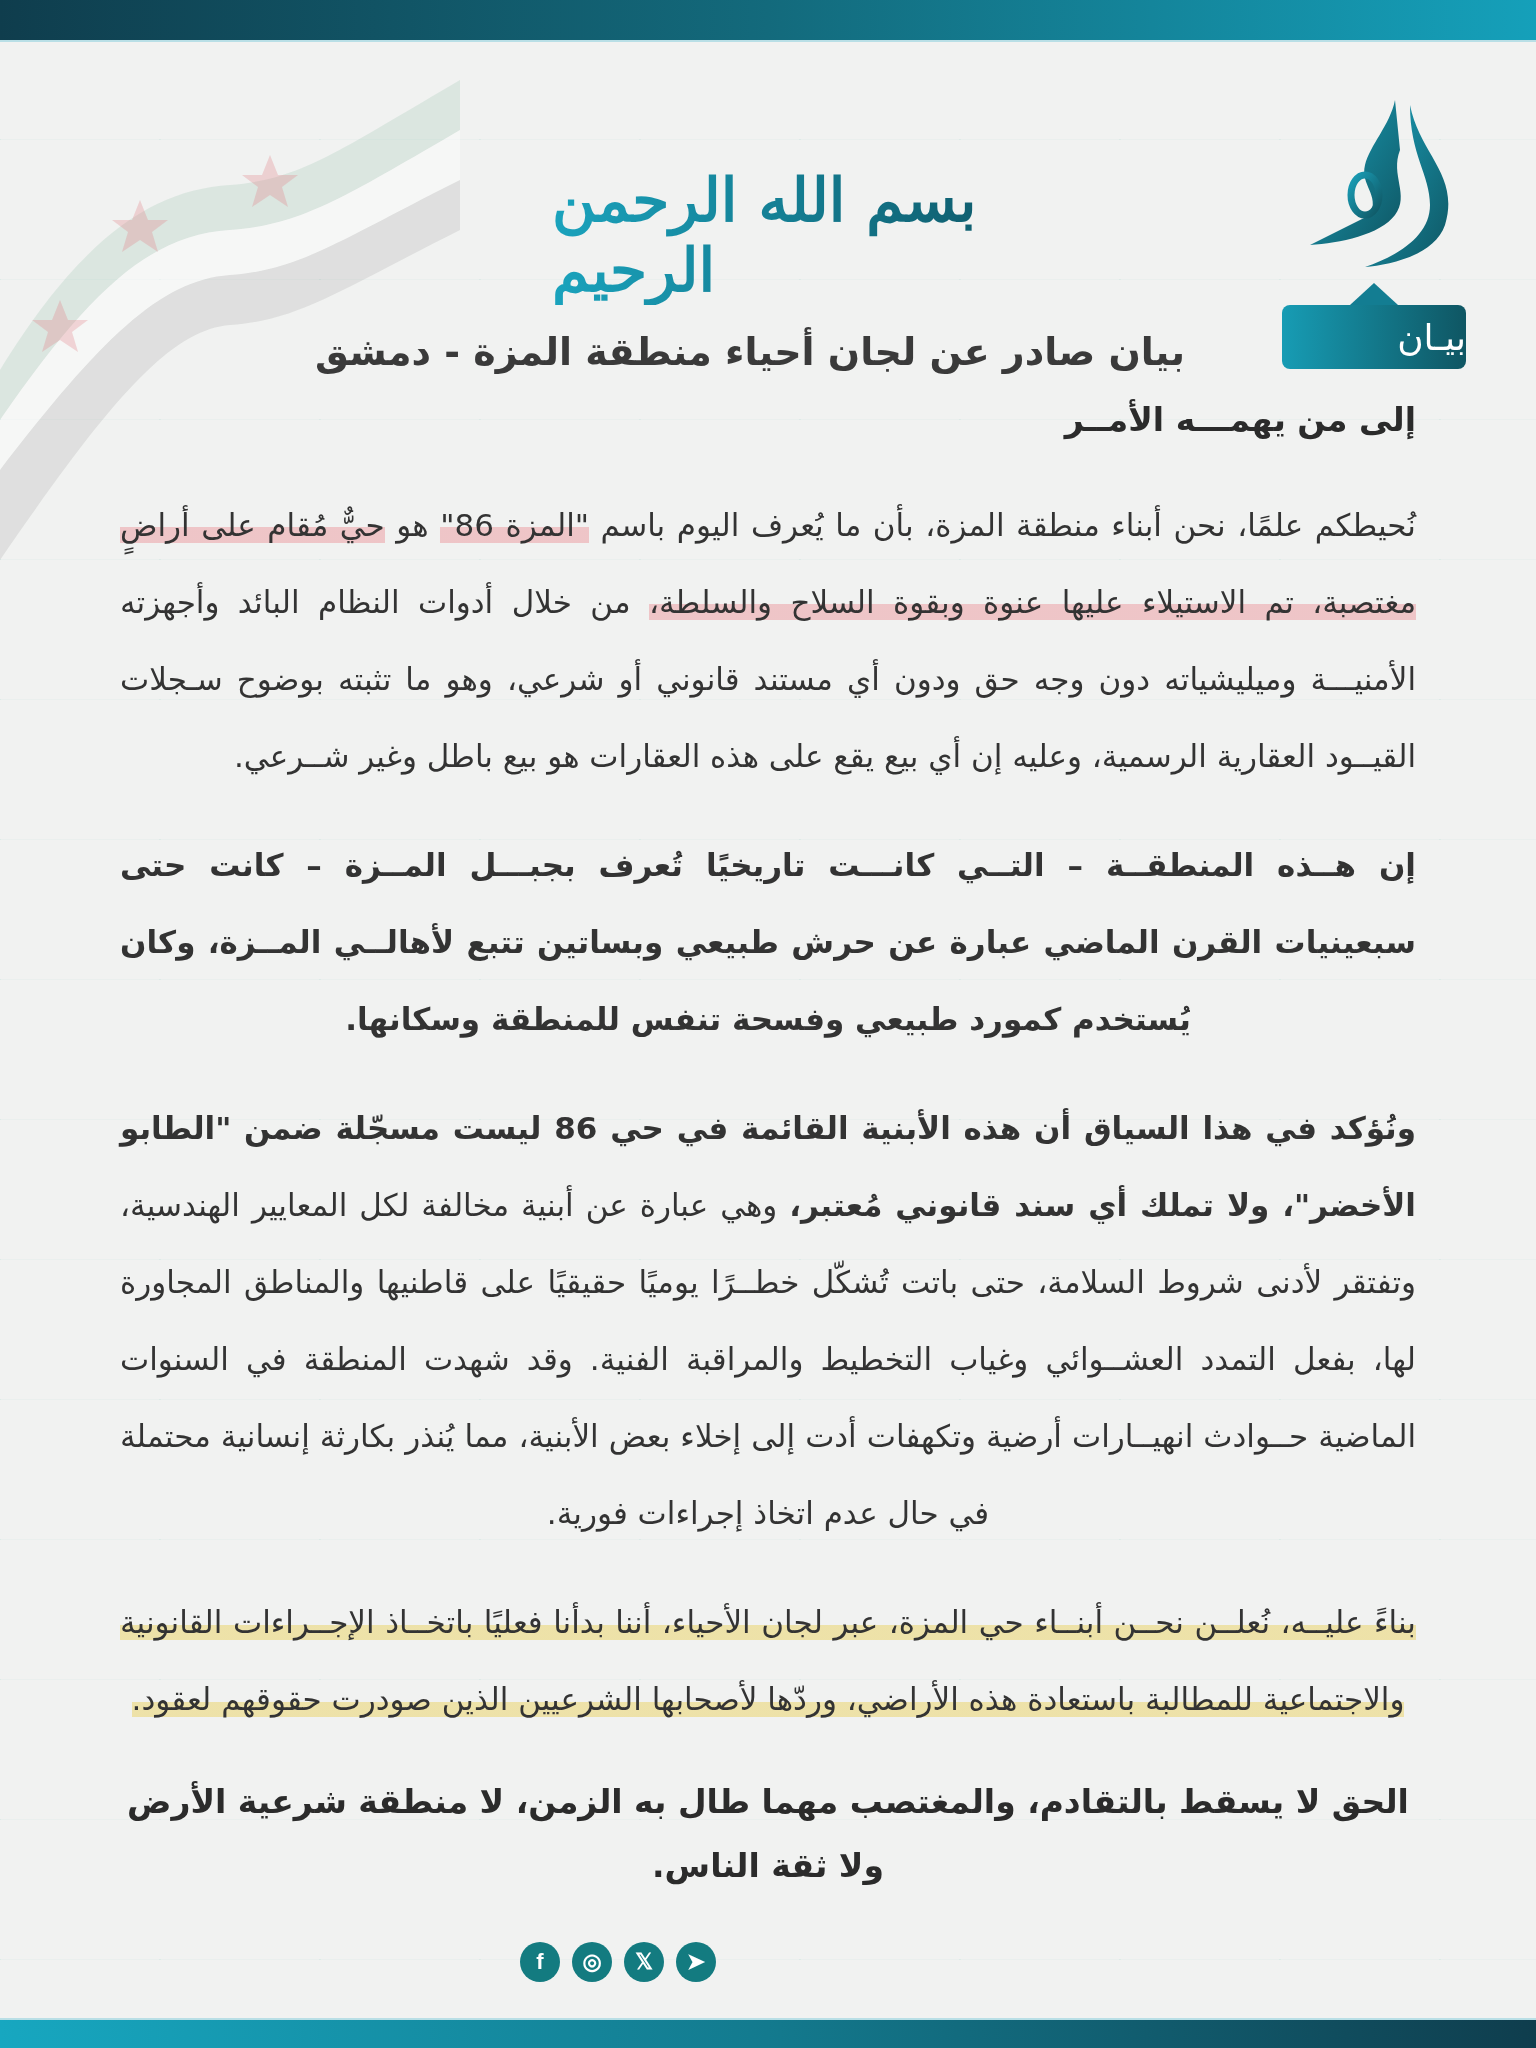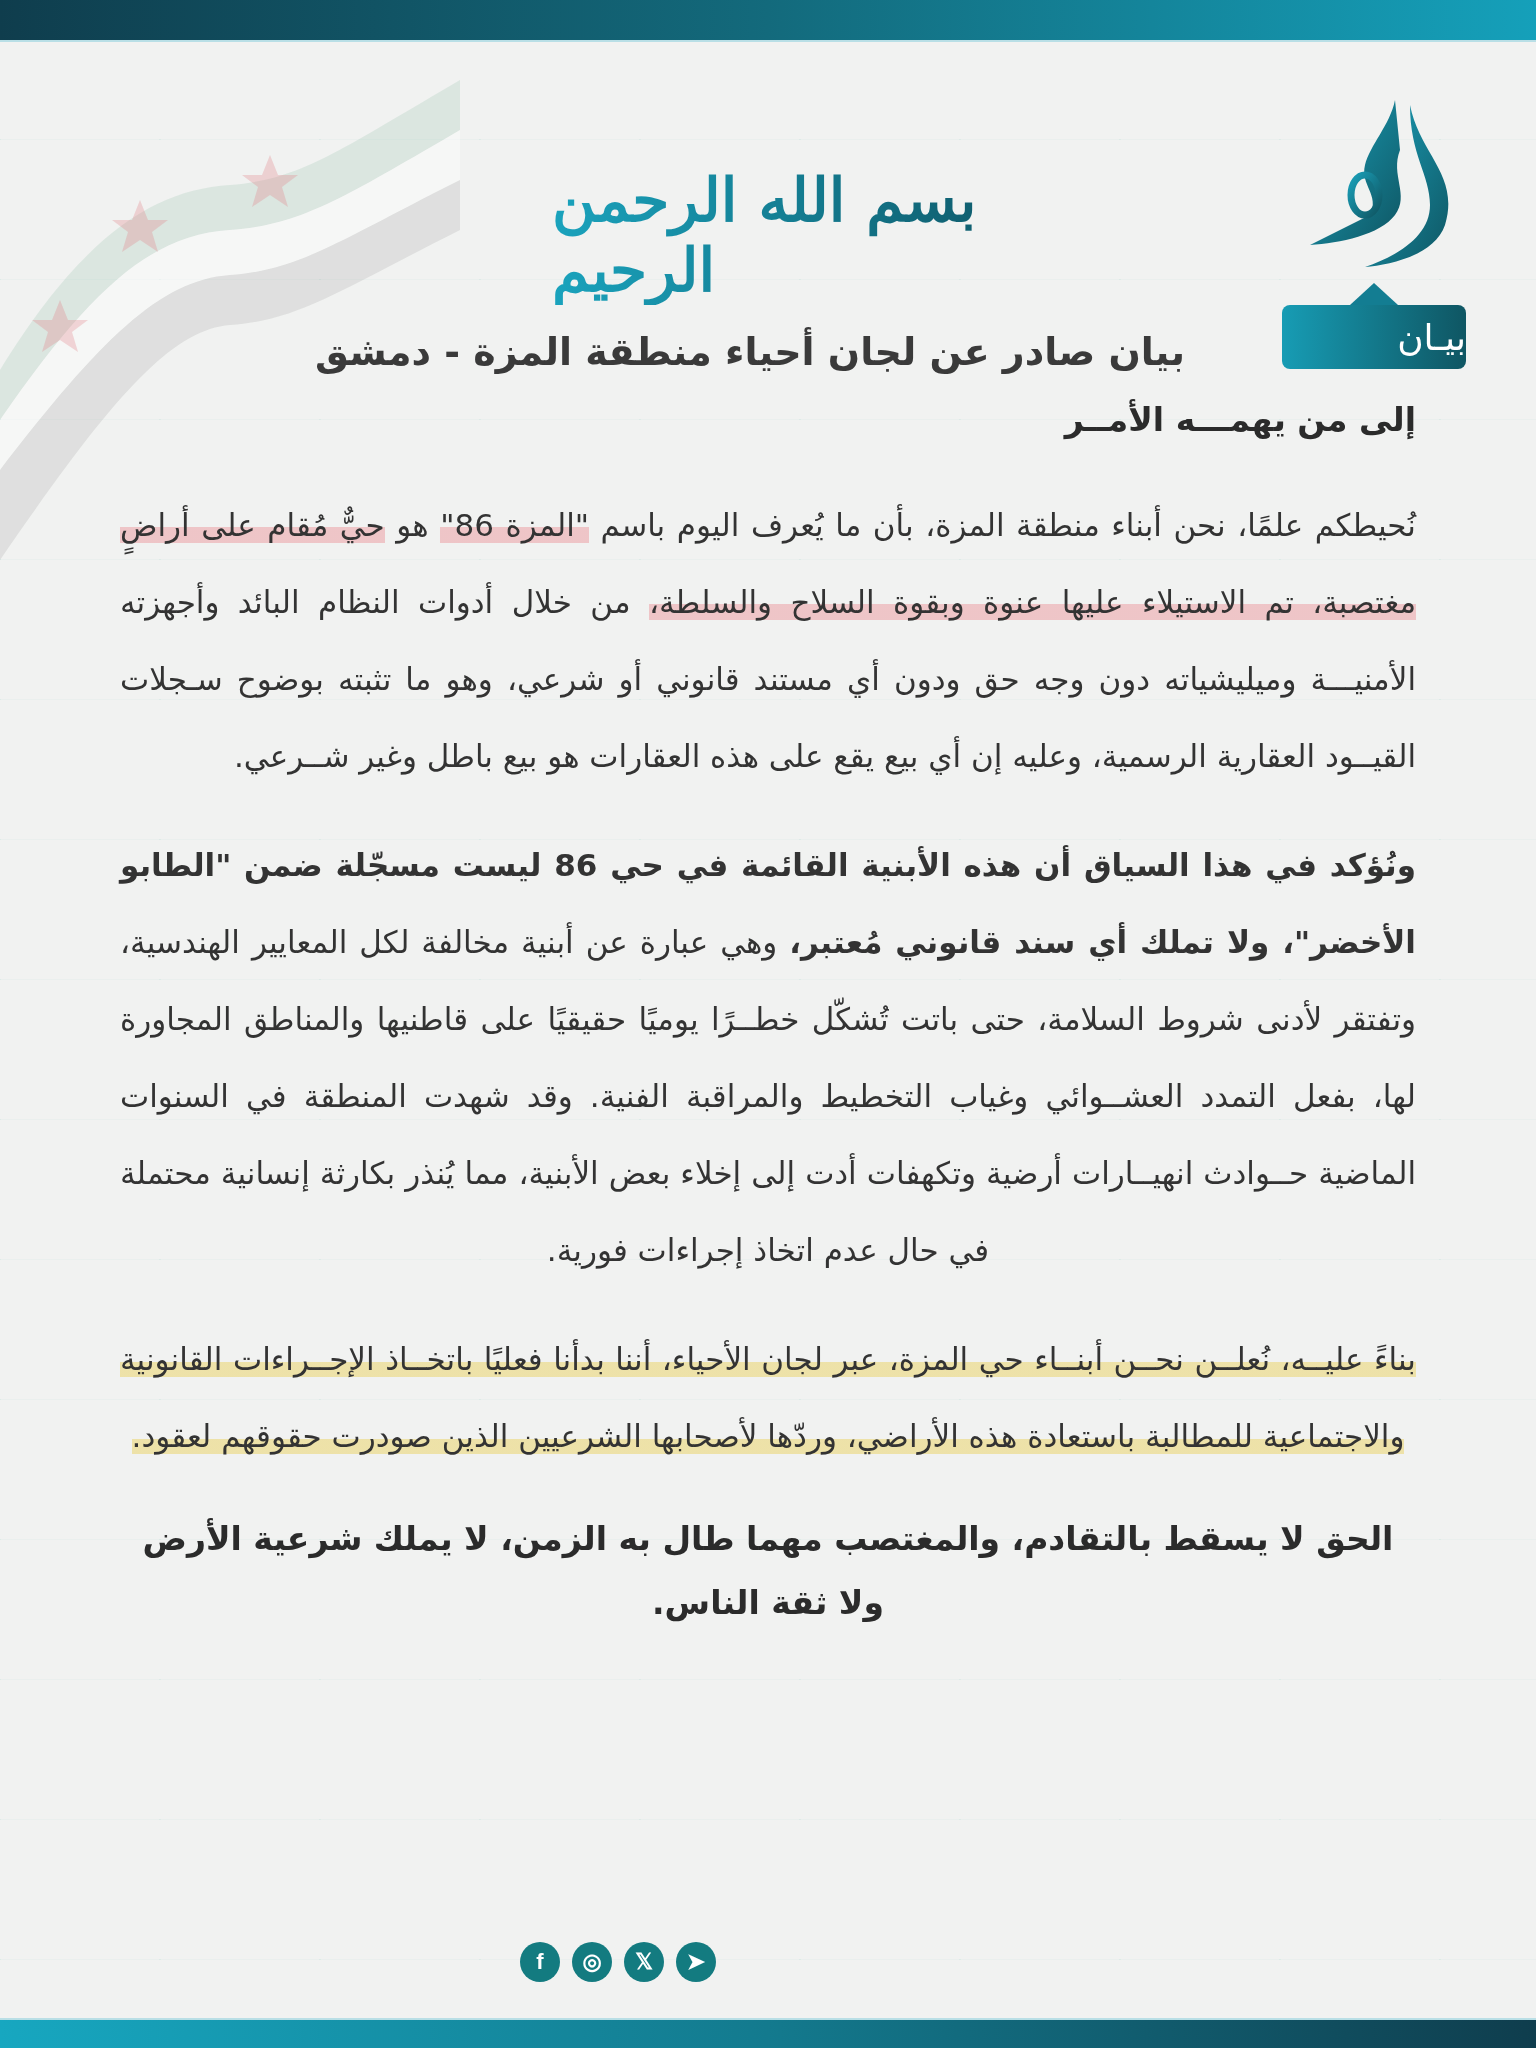--- a/index.html
+++ b/index.html
@@ -113,30 +113,31 @@
 
 <div class="title">بيان صادر عن لجان أحياء منطقة المزة - دمشق</div>
 
 <div class="content">
   <p class="salutation">إلى من يهمـــه الأمــر</p>
 
   <p class="para">
     <span>نُحيطكم علمًا، نحن أبناء منطقة المزة، بأن ما يُعرف اليوم باسم </span><span class="hl-pink">"المزة 86"</span><span> هو </span><span class="hl-pink">حيٌّ مُقام على أراضٍ مغتصبة، تم الاستيلاء عليها عنوة وبقوة السلاح والسلطة،</span><span> من خلال أدوات النظام البائد وأجهزته الأمنيـــة وميليشياته دون وجه حق ودون أي مستند قانوني أو شرعي، وهو ما تثبته بوضوح سـجلات القيــود العقارية الرسمية، وعليه إن أي بيع يقع على هذه العقارات هو بيع باطل وغير شــرعي.</span>
   </p>
 
+  <p class="para bold center-last">إن هــذه المنطقــة – التــي كانـــت تاريخيًا تُعرف بجبـــل المــزة – كانت حتى سبعينيات القرن الماضي عبارة عن حرش طبيعي وبساتين تتبع لأهالــي المــزة، وكان يُستخدم كمورد طبيعي وفسحة تنفس للمنطقة وسكانها.</p>
 
   <p class="para center-last">
     <b>ونُؤكد في هذا السياق أن هذه الأبنية القائمة في حي 86 ليست مسجّلة ضمن "الطابو الأخضر"، ولا تملك أي سند قانوني مُعتبر،</b><span> وهي عبارة عن أبنية مخالفة لكل المعايير الهندسية، وتفتقر لأدنى شروط السلامة، حتى باتت تُشكّل خطــرًا يوميًا حقيقيًا على قاطنيها والمناطق المجاورة لها، بفعل التمدد العشــوائي وغياب التخطيط والمراقبة الفنية. وقد شهدت المنطقة في السنوات الماضية حــوادث انهيــارات أرضية وتكهفات أدت إلى إخلاء بعض الأبنية، مما يُنذر بكارثة إنسانية محتملة في حال عدم اتخاذ إجراءات فورية.</span>
   </p>
 
   <p class="para center-last">
     <span class="hl-yellow">بناءً عليــه، نُعلــن نحــن أبنــاء حي المزة، عبر لجان الأحياء، أننا بدأنا فعليًا باتخــاذ الإجــراءات القانونية والاجتماعية للمطالبة باستعادة هذه الأراضي، وردّها لأصحابها الشرعيين الذين صودرت حقوقهم لعقود.</span>
   </p>
 
-  <p class="closing">الحق لا يسقط بالتقادم، والمغتصب مهما طال به الزمن، لا يملك شرعية الأرض ولا ثقة الناس.</p>
+  <p class="closing">الحق لا يسقط بالتقادم، والمغتصب مهما طال به الزمن، لا منطقة شرعية الأرض ولا ثقة الناس.</p>
 </div>
 
 <div class="social">
   <span class="ico">f</span>
   <span class="ico">◎</span>
   <span class="ico">𝕏</span>
   <span class="ico">➤</span>
 </div>
 
 <div class="bottom-bar"></div>

